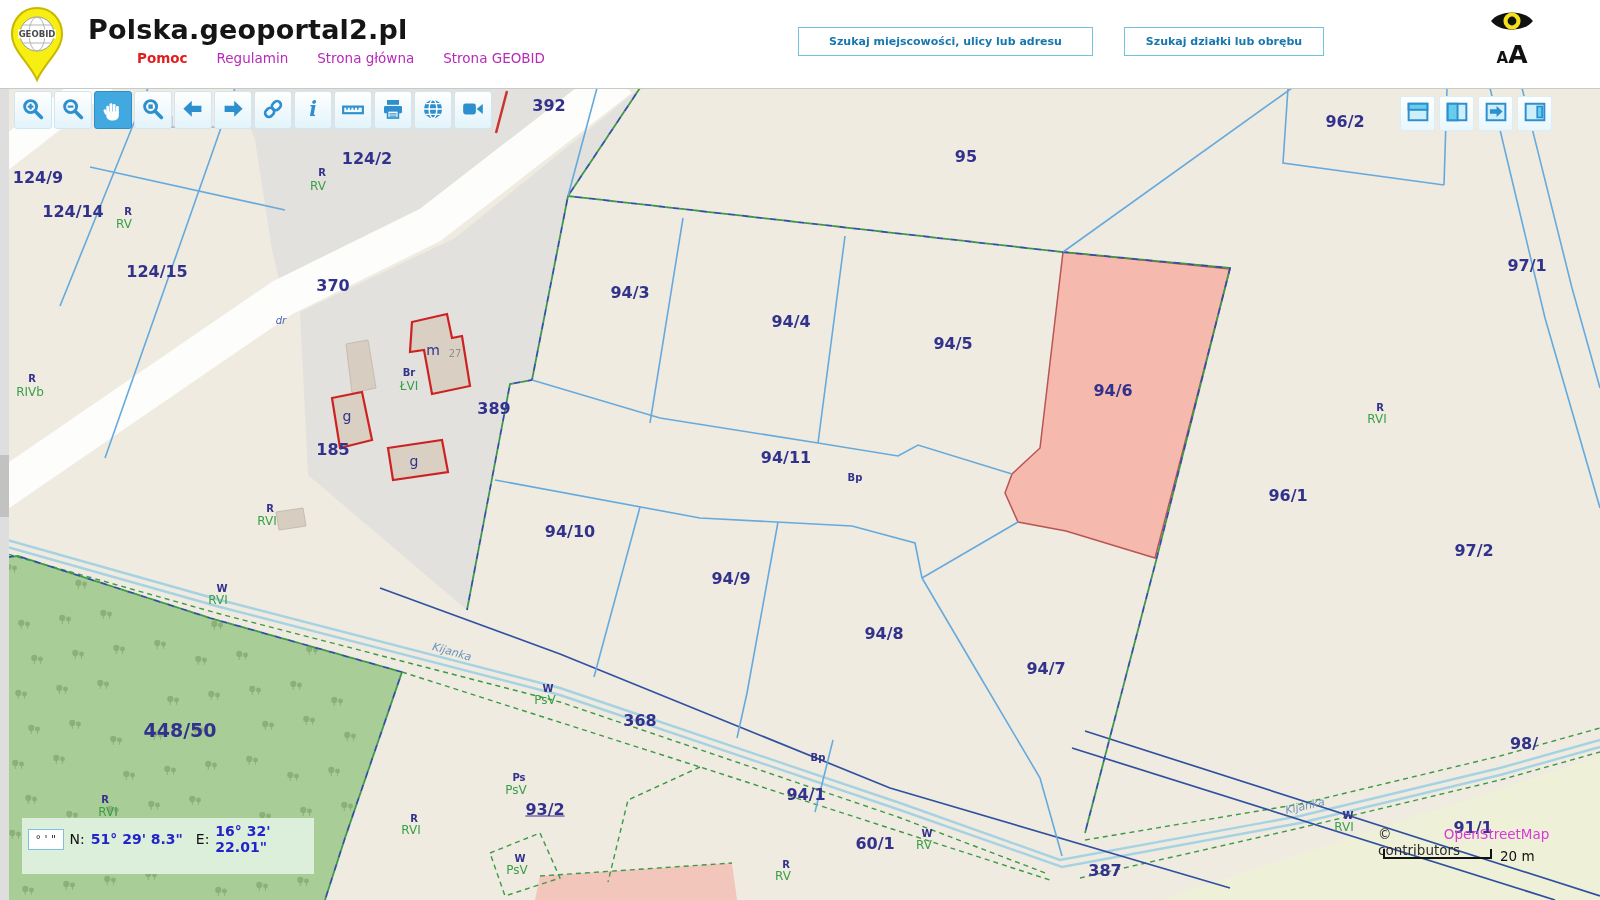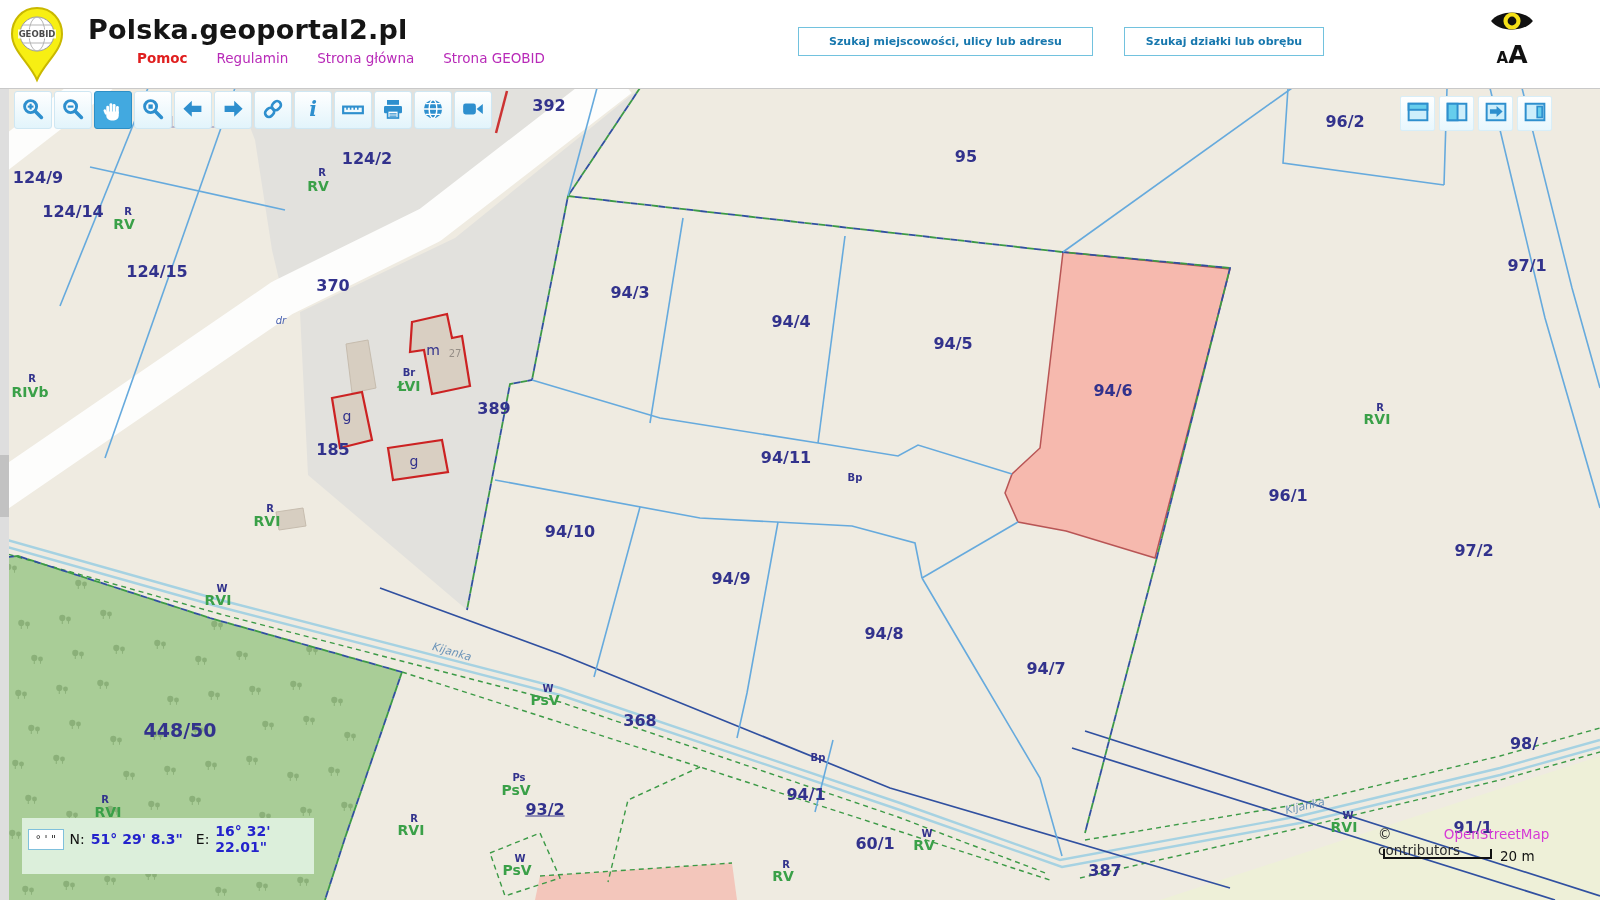--- a/index.html
+++ b/index.html
@@ -22,21 +22,21 @@
 
   
   #map{position:absolute;left:0;top:88px;width:1600px;height:812px;background:#efebe1;}
   #mapsvg{position:absolute;left:0;top:0;}
   #labels{position:absolute;left:0;top:0;width:1600px;height:900px;pointer-events:none;z-index:10;}
   .ml{position:absolute;white-space:nowrap;}
   .p {font-size:16px;font-weight:bold;color:#32328c;}
   .pl{font-size:19px;font-weight:bold;color:#32328c;}
   .pf{font-size:16px;font-weight:bold;color:#32328c;opacity:.28;}
   .n {font-size:10px;font-weight:bold;color:#32328c;}
-  .g {font-size:14px;font-weight:bold;color:#3aa048;}
+  .g {font-size:12px;font-weight:normal;color:#3aa048;}
   .b {font-size:14px;color:#32328c;}
   .l27{font-size:10px;color:#807a74;opacity:.75;margin-left:12px;}
   .dr{font-size:10px;font-style:italic;color:#4a62b0;}
   .k {font-size:11px;font-style:italic;color:#6a93b8;}
 
   
   #toolbar{position:absolute;left:14px;top:91px;display:flex;gap:2px;z-index:20;}
   .tbtn{width:38px;height:38px;border:1px solid #cfe7f3;border-radius:3px;background:linear-gradient(#ffffff,#e2f4fb);display:flex;align-items:center;justify-content:center;cursor:pointer;padding:0;}
   .tbtn.active{background:#42a9e0;border-color:#2d8fc6;}
   #cornertools{position:absolute;left:1400px;top:96px;display:flex;gap:4px;z-index:20;}

